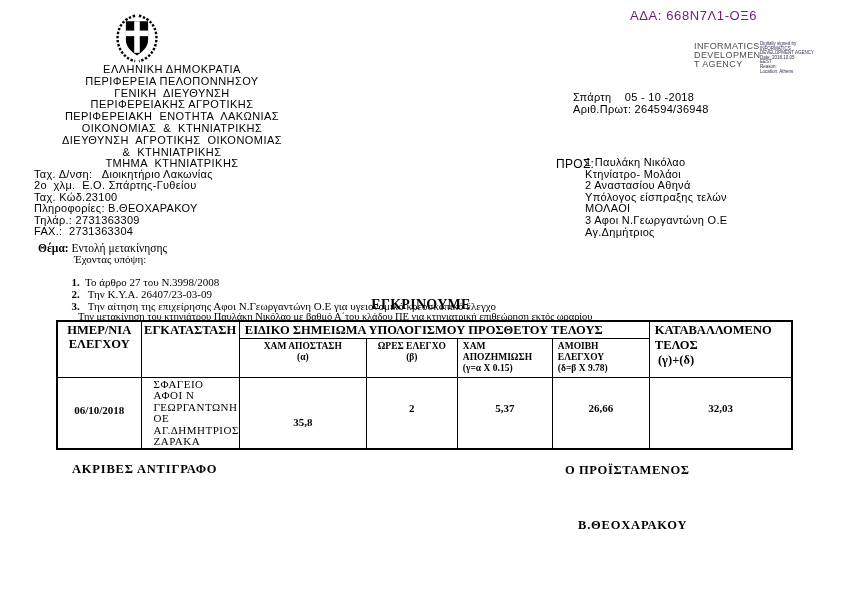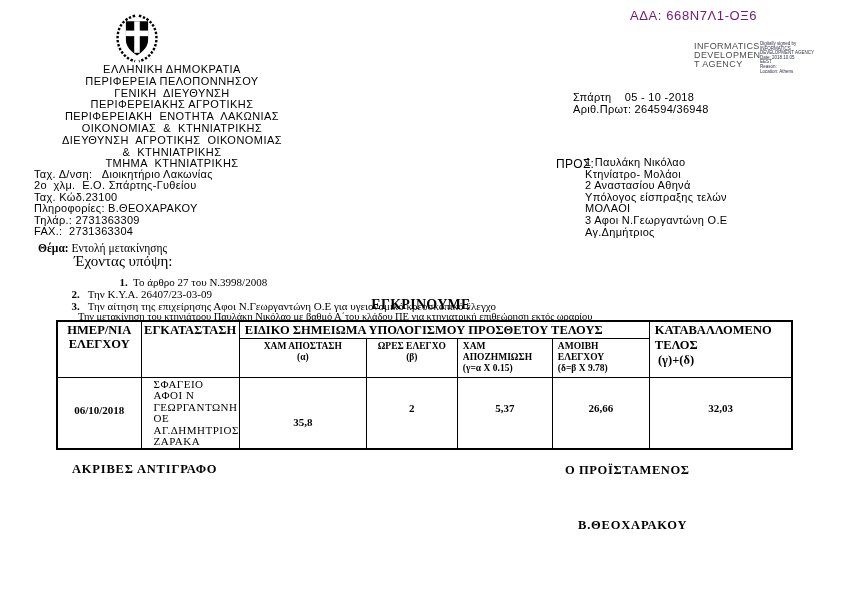--- a/index.html
+++ b/index.html
@@ -20,21 +20,21 @@
 
   #issue{left:573px;top:92px;font-size:11px;letter-spacing:.3px;line-height:11.6px;}
   #recipients-label{left:556px;top:157px;font-size:12px;letter-spacing:.3px;}
   #recipients{left:585px;top:157px;font-size:11px;letter-spacing:.3px;line-height:11.6px;}
 
   #stamp{left:694px;top:42px;width:142px;}
   #stamp-agency{font-size:9px;line-height:9px;color:#4d4d4d;letter-spacing:.4px;float:left;width:62px;}
   #stamp-sig{font-size:4.5px;line-height:4.6px;color:#30304d;float:left;width:72px;margin-left:4px;}
 
   #subject{left:38px;top:242px;font-size:11.5px;}
-  #regard{left:74px;top:253px;font-size:15px;}
+  #regard{left:74px;top:253px;font-size:11px;}
   .regard-item{position:absolute;font-size:11px;white-space:pre;}
   .regard-num{font-weight:bold;}
 
   #approval-title{left:0;top:297px;width:842px;text-align:center;font-size:14px;letter-spacing:.3px;}
   #approval-text{left:78px;top:311px;font-size:10.5px;letter-spacing:-0.1px;}
 
   table{position:absolute;left:56px;top:320px;border-collapse:collapse;table-layout:fixed;
         border:2px solid #000;font-family:"Liberation Serif",serif;}
   td{border:1px solid #000;padding:0;vertical-align:top;overflow:hidden;}
   .h1{font-size:12.5px;font-weight:bold;text-align:center;line-height:14px;padding-top:1px;}
@@ -119,21 +119,21 @@
   <div class="pre">Υπόλογος είσπραξης τελών</div>
   <div class="pre">ΜΟΛΑΟΙ</div>
   <div class="pre">3 Αφοι Ν.Γεωργαντώνη Ο.Ε</div>
   <div class="pre">Αγ.Δημήτριος</div>
 </div>
 
 <div id="subject" class="abs serif">
   <span class="b">Θέμα:</span><span class="pre"> Εντολή μετακίνησης</span>
 </div>
 <div id="regard" class="abs serif pre">Έχοντας υπόψη:</div>
-<div class="regard-item serif" style="left:66px;top:264px;margin-left:48px;">
+<div class="regard-item serif" style="left:66px;top:264px;">
   <span class="regard-num">1.</span><span>  Το άρθρο 27 του Ν.3998/2008</span>
 </div>
 <div class="regard-item serif" style="left:66px;top:276px;">
   <span class="regard-num">2.</span><span>   Την Κ.Υ.Α. 26407/23-03-09</span>
 </div>
 <div class="regard-item serif" style="left:66px;top:288px;">
   <span class="regard-num">3.</span><span>   Την αίτηση της επιχείρησης Αφοι Ν.Γεωργαντώνη Ο.Ε για υγειονομικό κρεοσκοπικό έλεγχο</span>
 </div>
 
 <div id="approval-title" class="abs serif b">ΕΓΚΡΙΝΟΥΜΕ</div>

